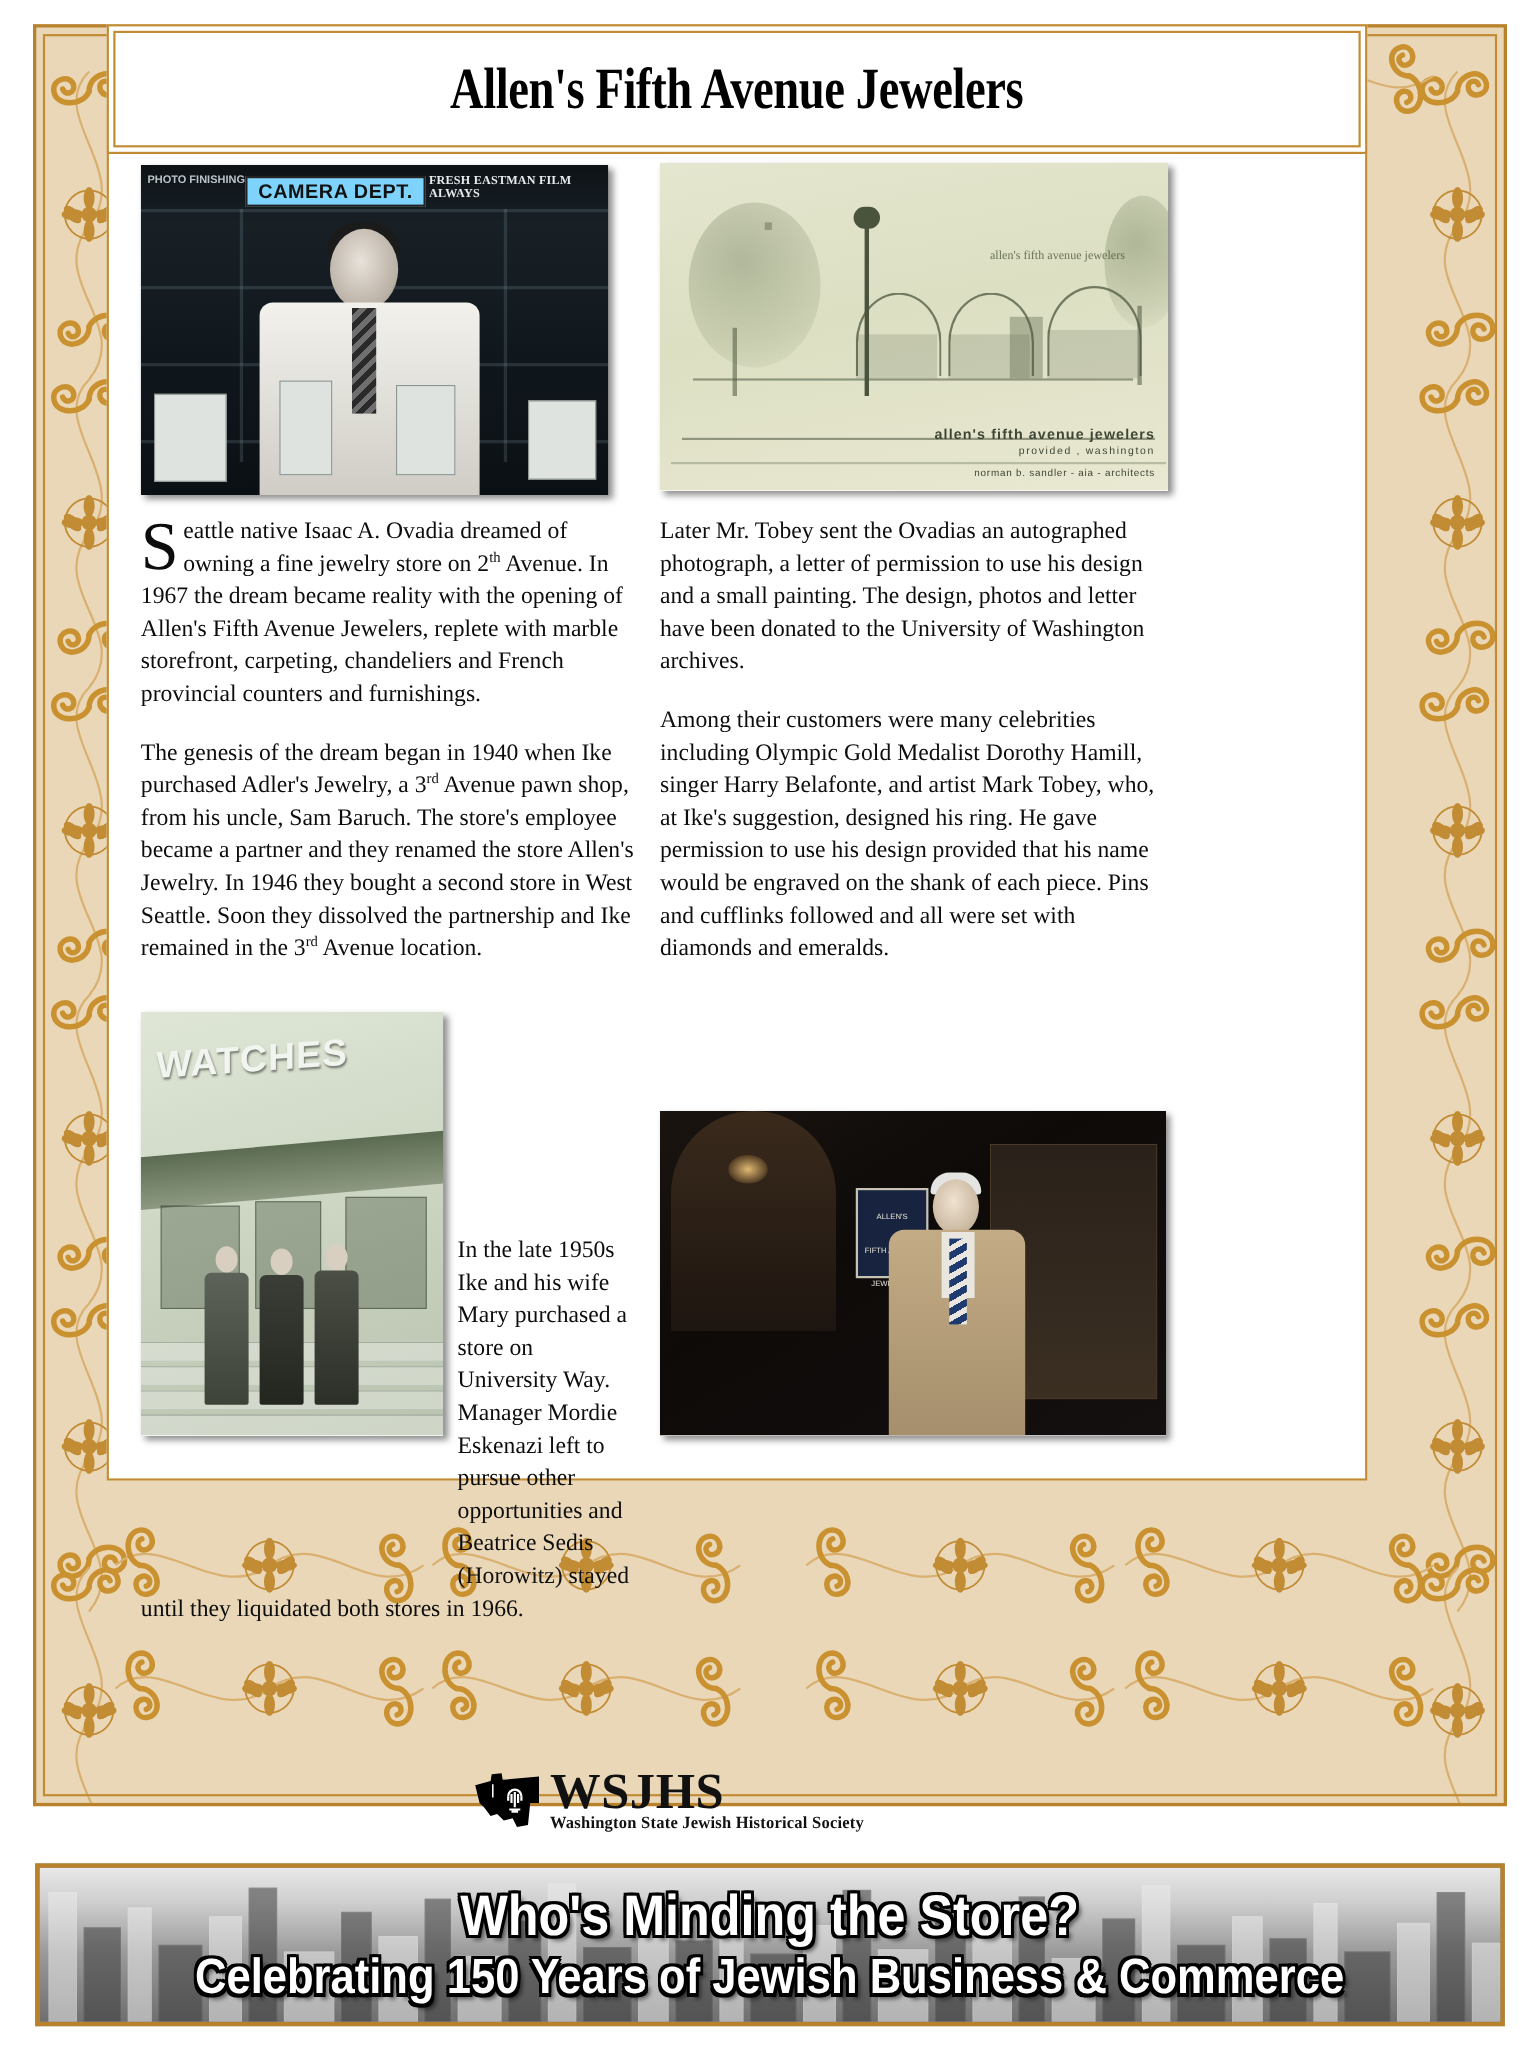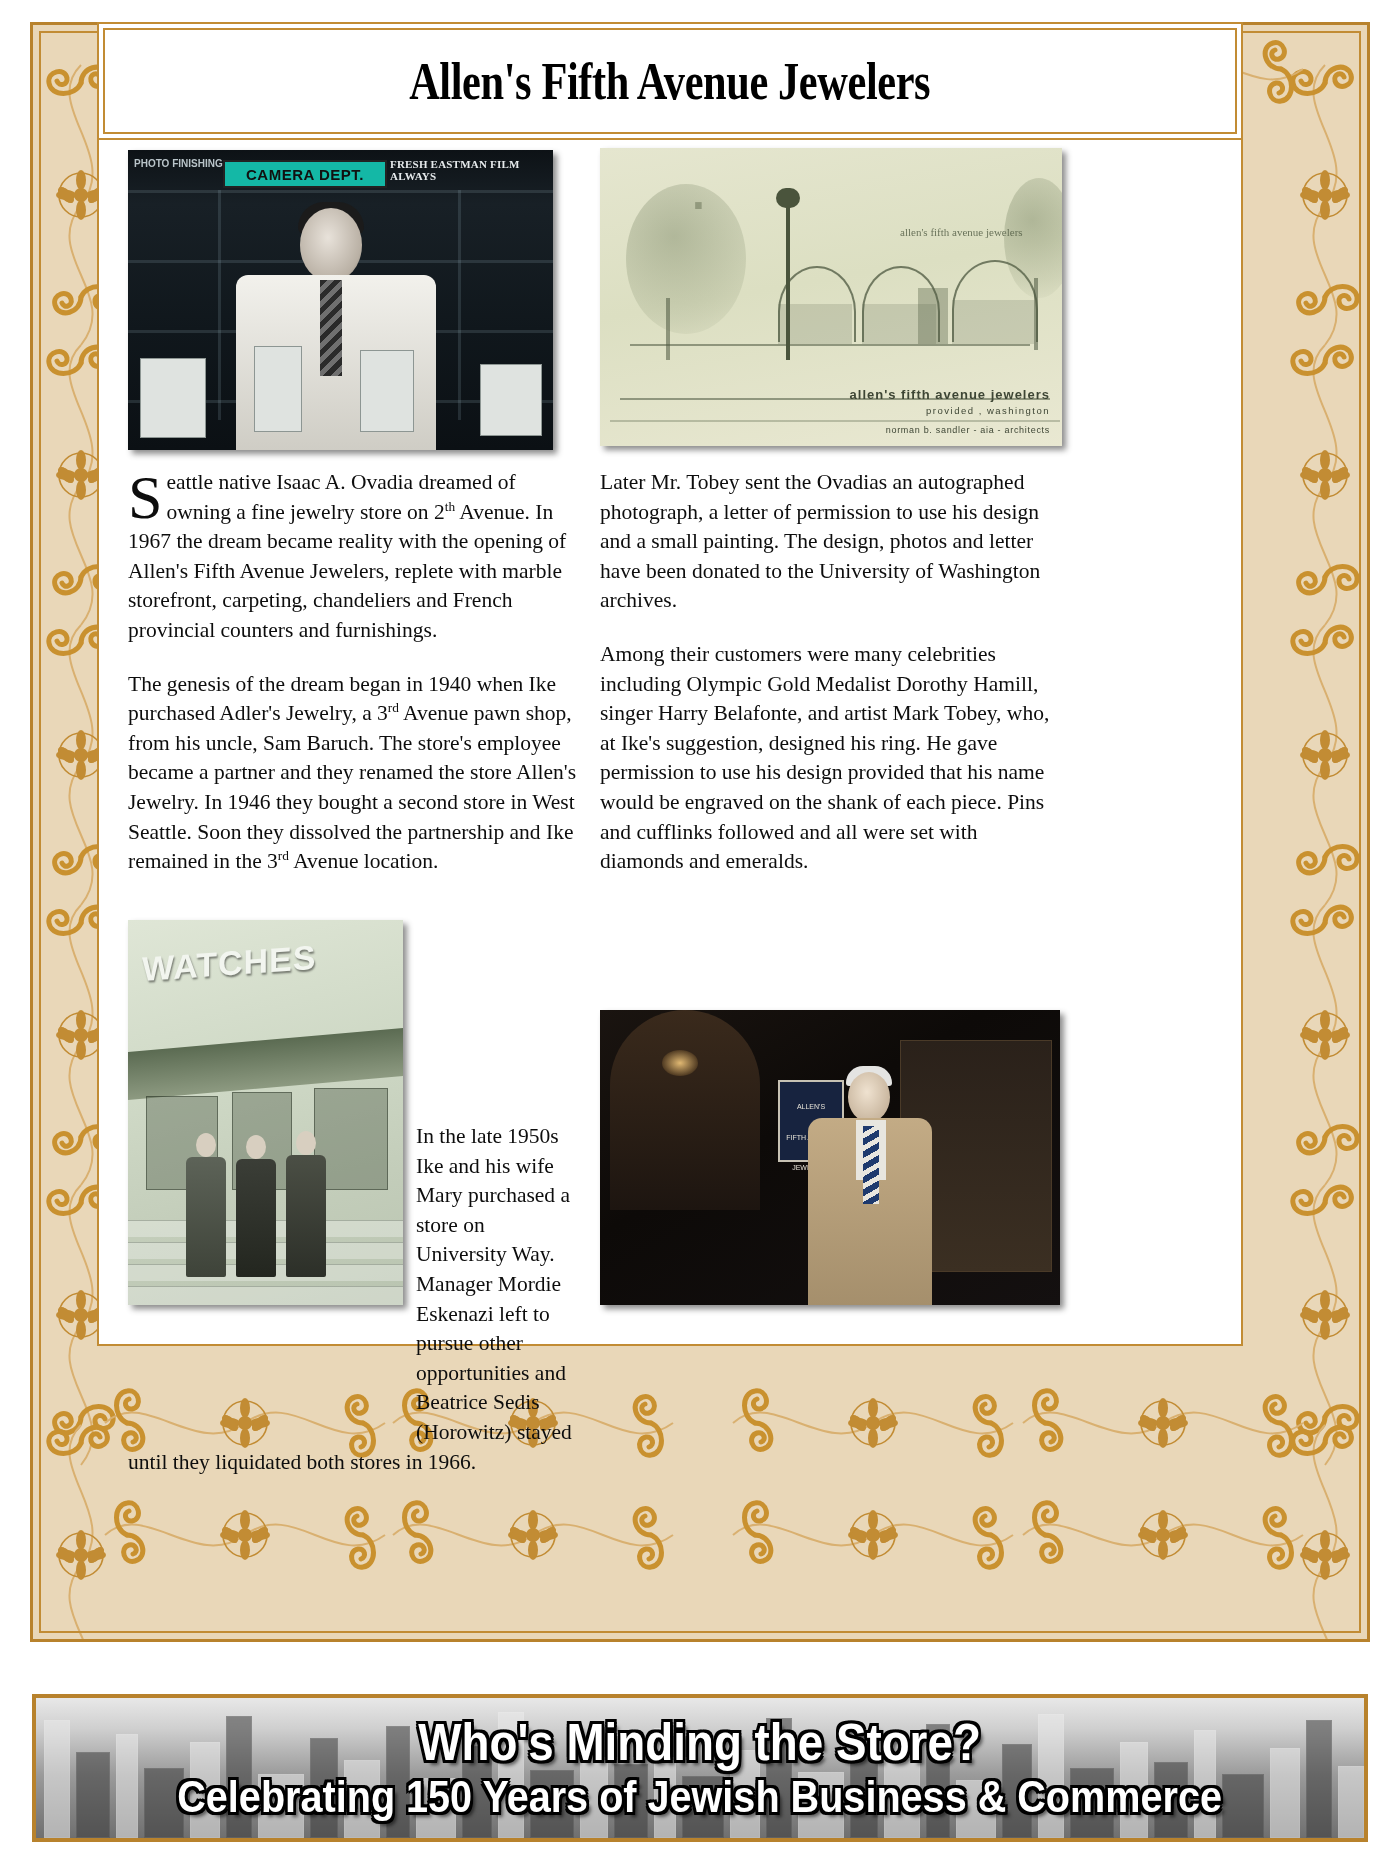--- a/index.html
+++ b/index.html
@@ -63,23 +63,23 @@
   .photo-render{left:600px;top:148px;width:462px;height:298px;}
   .photo-watches{left:128px;top:920px;width:275px;height:385px;}
   .photo-store{left:600px;top:1010px;width:460px;height:295px;}
 
   
   .cam-bg{position:absolute;inset:0;background:
      linear-gradient(180deg,#0d1216 0%,#182026 18%,#10171c 60%,#0b1014 100%);}
   .cam-shelf{position:absolute;background:rgba(150,175,190,.18);}
   .cam-sign{
     position:absolute;left:95px;top:10px;width:160px;height:24px;
-    background:#14b8a6;border:2px solid #222;
+    background:#7dd3fc;border:2px solid #222;
     display:flex;align-items:center;justify-content:center;
-    font-family:"Liberation Sans",sans-serif;font-weight:bold;font-size:15px;color:#111;
+    font-family:"Liberation Sans",sans-serif;font-weight:bold;font-size:18px;color:#111;
     letter-spacing:.5px;
   }
   .cam-sign2{
     position:absolute;left:262px;top:8px;width:150px;height:14px;
     color:#e6eaec;font-family:Liberation Serif, serif;
     font-weight:bold;font-size:11px;letter-spacing:.2px;
   }
   .cam-sign3{
     position:absolute;left:6px;top:8px;width:110px;height:14px;
     color:#b9c4c9;font-family:"Liberation Sans",sans-serif;
@@ -409,20 +409,38 @@
       <span>FIFTH AVENUE</span>
       <span>JEWELERS</span>
     </div>
     <div class="s-man-hair"></div>
     <div class="s-man-head"></div>
     <div class="s-man-body"></div>
     <div class="s-man-shirt"></div>
     <div class="s-man-tie"></div>
   </div>
 
+  <div class="logo">
+    <div class="wa-state">
+      <svg width="62" height="58" viewBox="0 0 62 58">
+        <path d="M2,14 L16,10 L17,4 L26,3 L27,9 L60,6 L60,30 L52,30 L50,50 L40,52 L36,44 L28,46 L22,40 L16,42 L10,34 L6,30 Z" fill="#000"></path>
+        <g stroke="#fff" stroke-width="2" fill="none">
+          <path d="M38,20 v14 M32,24 v4 M35,22 v8 M41,22 v8 M44,24 v4"></path>
+          <path d="M32,24 a6,6 0 0 1 12,0"></path>
+          <path d="M33,36 h10 M35,38 h6"></path>
+        </g>
+        <path d="M18,8 l3,5 -3,5 -3,-5 Z" fill="#000"></path>
+        <path d="M18,13 v12" stroke="#fff" stroke-width="1.4"></path>
+      </svg>
+    </div>
+    <div class="logo-words">
+      <div class="wsjhs">WSJHS</div>
+      <div class="wsjhs-sub">Washington State Jewish Historical Society</div>
+    </div>
+  </div>
 
   <div class="banner">
     <div class="banner-city">
       <div class="bld l" style="left:8px;width:26px;height:118px;"></div>
       <div class="bld" style="left:40px;width:34px;height:86px;"></div>
       <div class="bld l" style="left:80px;width:22px;height:104px;"></div>
       <div class="bld" style="left:108px;width:40px;height:70px;"></div>
       <div class="bld l" style="left:154px;width:30px;height:96px;"></div>
       <div class="bld" style="left:190px;width:26px;height:122px;"></div>
       <div class="bld l" style="left:222px;width:46px;height:64px;"></div>

